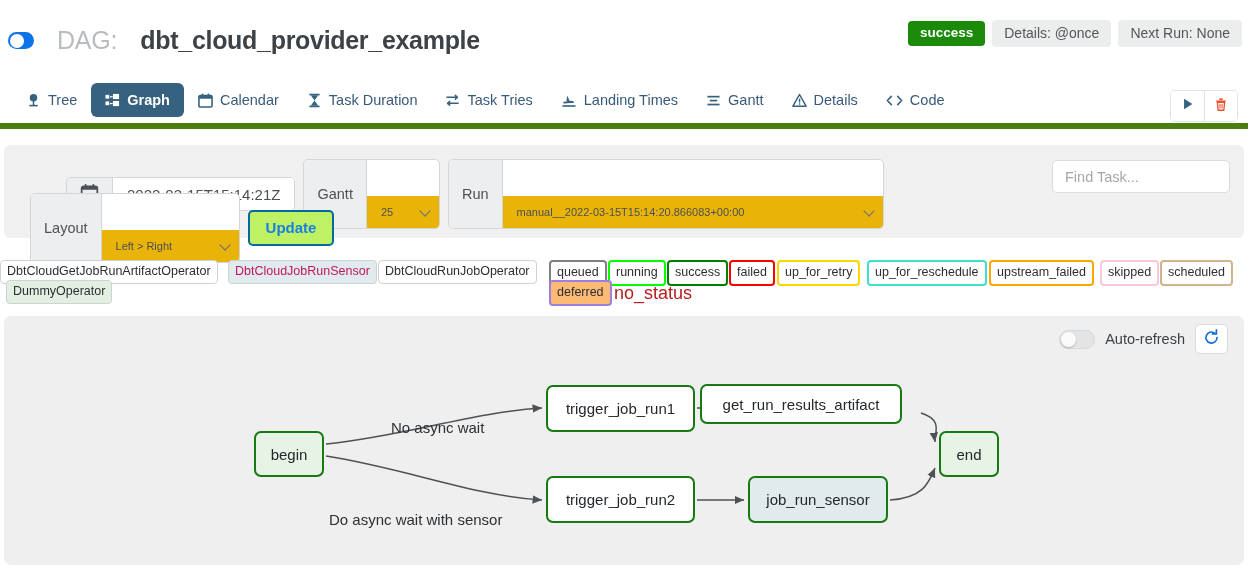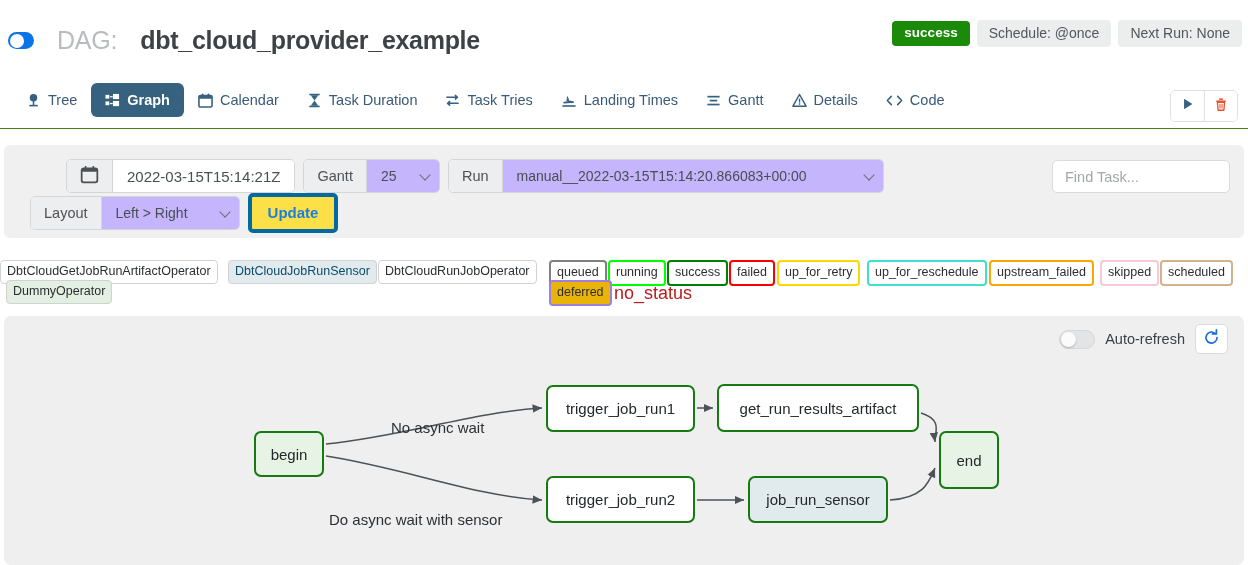--- a/index.html
+++ b/index.html
@@ -48,21 +48,21 @@
     padding: 4px 12px 5px; border-radius: 4px; line-height: 1.15;
   }
   .badge-grey {
     background: #eceded; color: #51575c; font-size: 14px; font-weight: 400;
     padding: 5px 12px 6px; border-radius: 4px; line-height: 1.15;
   }
 
   
   .tabbar {
     position: absolute; left: 0; top: 83px; width: 1248px; height: 46px;
-    border-bottom: 1px solid #4d7c0f;
+    border-bottom: 6px solid #4d7c0f;
   }
   .tabs { position: absolute; left: 12px; top: 0; display: flex; align-items: center; gap: 0; }
   .tab {
     display: flex; align-items: center; gap: 7px;
     padding: 9px 14px; border-radius: 6px;
     font-size: 14.5px; color: #3a5a79; cursor: pointer;
     white-space: nowrap;
   }
   .tab.active { background: #36617f; color: #ffffff; font-weight: 700; }
   .tab svg { display: block; }
@@ -93,36 +93,36 @@
     background: #edeeef; color: #4d5256; font-size: 14.5px;
     padding: 0 13px; display: flex; align-items: center;
     border-right: 1px solid #d3d5d7; white-space: nowrap;
   }
   .ig-input {
     background: #fff; color: #4a4f53; font-size: 15px;
     padding: 0 14px; display: flex; align-items: center;
     min-height: 32px; white-space: nowrap; font-family: "Liberation Sans", sans-serif;
   }
   .ig-select {
-    background: #c4b5fd; color: #4a4f53; font-size: 14px;
+    background: #eab308; color: #4a4f53; font-size: 11px;
     padding: 0 26px 0 14px; display: flex; align-items: center;
-    min-height: 32px; position: relative; white-space: nowrap; cursor: pointer;
+    min-height: 32px; position: relative; white-space: nowrap; cursor: pointer; margin-top: 36px;
   }
   .ig-select::after {
     content: ""; position: absolute; right: 10px; top: 50%;
     width: 7px; height: 7px; margin-top: -5px;
     border-right: 1.6px solid #6b7075; border-bottom: 1.6px solid #6b7075;
     transform: rotate(45deg);
   }
   .cal-btn {
     width: 46px; background: #edeeef; display: flex; align-items: center; justify-content: center;
     border-right: 1px solid #d3d5d7; cursor: pointer;
   }
   .btn-update {
-    border: 4px solid #0369a1; border-radius: 5px; background: #fde047;
+    border: 2px solid #0369a1; border-radius: 5px; background: #bef264;
     color: #1a7fe0; font-size: 15px; font-weight: 700;
     padding: 7px 16px; cursor: pointer; line-height: 1.2;
   }
   .find-task {
     position: absolute; right: 14px; top: 160px;
     width: 178px; height: 33px;
     border: 1px solid #d9dbdd; border-radius: 5px; background: #fff;
     display: flex; align-items: center; padding: 0 12px;
     color: #a3a7ab; font-size: 14.5px;
   }
@@ -184,21 +184,21 @@
 <div id="page">
 
   <div class="header">
     <div class="dag-title-wrap">
       <div class="toggle-pill"></div>
       <span class="dag-label">DAG:</span>
       <span class="dag-name">dbt_cloud_provider_example</span>
     </div>
     <div class="hdr-right">
       <span class="badge-success">success</span>
-      <span class="badge-grey">Schedule: @once</span>
+      <span class="badge-grey">Details: @once</span>
       <span class="badge-grey">Next Run: None</span>
     </div>
   </div>
 
   <div class="tabbar">
     <div class="tabs">
 
       <div class="tab">
         <span>
           <svg width="15" height="15" viewBox="0 0 16 16">
@@ -359,35 +359,35 @@
       </div>
       <button class="btn-update" style="margin-left:8px">Update</button>
     </div>
 
     <div class="find-task" style="position:absolute; right:14px; top:15px;">Find Task...</div>
   </div>
 
   <div class="legend">
     <div id="legend-operators">
         <div class="leg-chip" style="left: 0; top: 2px; background: rgb(255, 255, 255); border: 1px solid rgb(207, 210, 212); color: rgb(43, 47, 51);">DbtCloudGetJobRunArtifactOperator</div>
-        <div class="leg-chip" style="left: 228px; top: 2px; background: rgb(225, 234, 236); border: 1px solid rgb(207, 210, 212); color: #0c4a6e;">DbtCloudJobRunSensor</div>
+        <div class="leg-chip" style="left: 228px; top: 2px; background: rgb(225, 234, 236); border: 1px solid rgb(207, 210, 212); color: #be185d;">DbtCloudJobRunSensor</div>
         <div class="leg-chip" style="left: 378px; top: 2px; background: rgb(255, 255, 255); border: 1px solid rgb(207, 210, 212); color: rgb(43, 47, 51);">DbtCloudRunJobOperator</div>
         <div class="leg-chip" style="left: 6px; top: 22px; background: rgb(227, 239, 224); border: 1px solid rgb(207, 210, 212); color: rgb(43, 47, 51);">DummyOperator</div>
       </div>
     <div id="legend-statuses">
         <div class="leg-chip" style="left: 549px; top: 2px; background: rgb(255, 255, 255); border: 2px solid rgb(128, 128, 128); color: rgb(43, 47, 51);">queued</div>
         <div class="leg-chip" style="left: 608px; top: 2px; background: rgb(255, 255, 255); border: 2px solid rgb(1, 255, 0); color: rgb(43, 47, 51);">running</div>
         <div class="leg-chip" style="left: 667px; top: 2px; background: rgb(255, 255, 255); border: 2px solid rgb(0, 128, 0); color: rgb(43, 47, 51);">success</div>
         <div class="leg-chip" style="left: 729px; top: 2px; background: rgb(255, 255, 255); border: 2px solid rgb(254, 0, 0); color: rgb(43, 47, 51);">failed</div>
         <div class="leg-chip" style="left: 777px; top: 2px; background: rgb(255, 255, 255); border: 2px solid rgb(255, 215, 0); color: rgb(43, 47, 51);">up_for_retry</div>
         <div class="leg-chip" style="left: 867px; top: 2px; background: rgb(255, 255, 255); border: 2px solid rgb(64, 224, 208); color: rgb(43, 47, 51);">up_for_reschedule</div>
         <div class="leg-chip" style="left: 989px; top: 2px; background: rgb(255, 255, 255); border: 2px solid rgb(255, 165, 0); color: rgb(43, 47, 51);">upstream_failed</div>
         <div class="leg-chip" style="left: 1100px; top: 2px; background: rgb(255, 255, 255); border: 2px solid rgb(250, 199, 214); color: rgb(43, 47, 51);">skipped</div>
         <div class="leg-chip" style="left: 1160px; top: 2px; background: rgb(255, 255, 255); border: 2px solid rgb(210, 180, 140); color: rgb(43, 47, 51);">scheduled</div>
-        <div class="leg-chip" style="left: 549px; top: 22px; background: #eab308; border: 2px solid rgb(157, 127, 224); color: rgb(43, 47, 51);">deferred</div>
+        <div class="leg-chip" style="left: 549px; top: 22px; background: #fdba74; border: 2px solid rgb(157, 127, 224); color: rgb(43, 47, 51);">deferred</div>
       </div>
     <div class="leg-plain" id="legend-nostatus" style="left: 612px; top: 22px;">no_status</div>
   </div>
 
   <div class="graph">
 
     <div class="refresh-row">
       <div class="switch"></div>
       <span class="refresh-label">Auto-refresh</span>
       <div class="refresh-btn">
@@ -412,24 +412,24 @@
           <path d="M 693 92 L 709 92" fill="none" stroke="#4d5256" stroke-width="1.5" marker-end="url(#arrow)"></path>
           <path d="M 693 184 L 740 184" fill="none" stroke="#4d5256" stroke-width="1.5" marker-end="url(#arrow)"></path>
           <path d="M 917 97 C 940 104 930 118 931 126" fill="none" stroke="#4d5256" stroke-width="1.5" marker-end="url(#arrow)"></path>
           <path d="M 886 184 C 920 182 925 166 931 152" fill="none" stroke="#4d5256" stroke-width="1.5" marker-end="url(#arrow)"></path>
         </g>
     </svg>
 
     <div id="graph-nodes">
         <div class="node" style="left: 250px; top: 115px; width: 70px; height: 46px; background: rgb(231, 243, 228); border-color: rgb(21, 122, 15);">begin</div>
         <div class="node" style="left: 542px; top: 69px; width: 149px; height: 47px; background: rgb(255, 255, 255); border-color: rgb(21, 122, 15);">trigger_job_run1</div>
-        <div class="node" style="left: 713px; top: 68px; width: 202px; height: 48px; background: rgb(255, 255, 255); border-color: rgb(21, 122, 15);">get_run_results_artifact</div>
+        <div class="node" style="left: 696px; top: 68px; width: 202px; height: 40px; background: rgb(255, 255, 255); border-color: rgb(21, 122, 15);">get_run_results_artifact</div>
         <div class="node" style="left: 542px; top: 160px; width: 149px; height: 47px; background: rgb(255, 255, 255); border-color: rgb(21, 122, 15);">trigger_job_run2</div>
         <div class="node" style="left: 744px; top: 160px; width: 140px; height: 47px; background: rgb(225, 234, 236); border-color: rgb(21, 122, 15);">job_run_sensor</div>
-        <div class="node" style="left: 935px; top: 115px; width: 60px; height: 58px; background: rgb(231, 243, 228); border-color: rgb(21, 122, 15);">end</div>
+        <div class="node" style="left: 935px; top: 115px; width: 60px; height: 46px; background: rgb(231, 243, 228); border-color: rgb(21, 122, 15);">end</div>
       </div>
     <div id="graph-edge-labels">
         <div class="edge-label" style="left: 387px; top: 103px;">No async wait</div>
         <div class="edge-label" style="left: 325px; top: 195px;">Do async wait with sensor</div>
       </div>
   </div>
 
 </div>
 
 </body></html>

